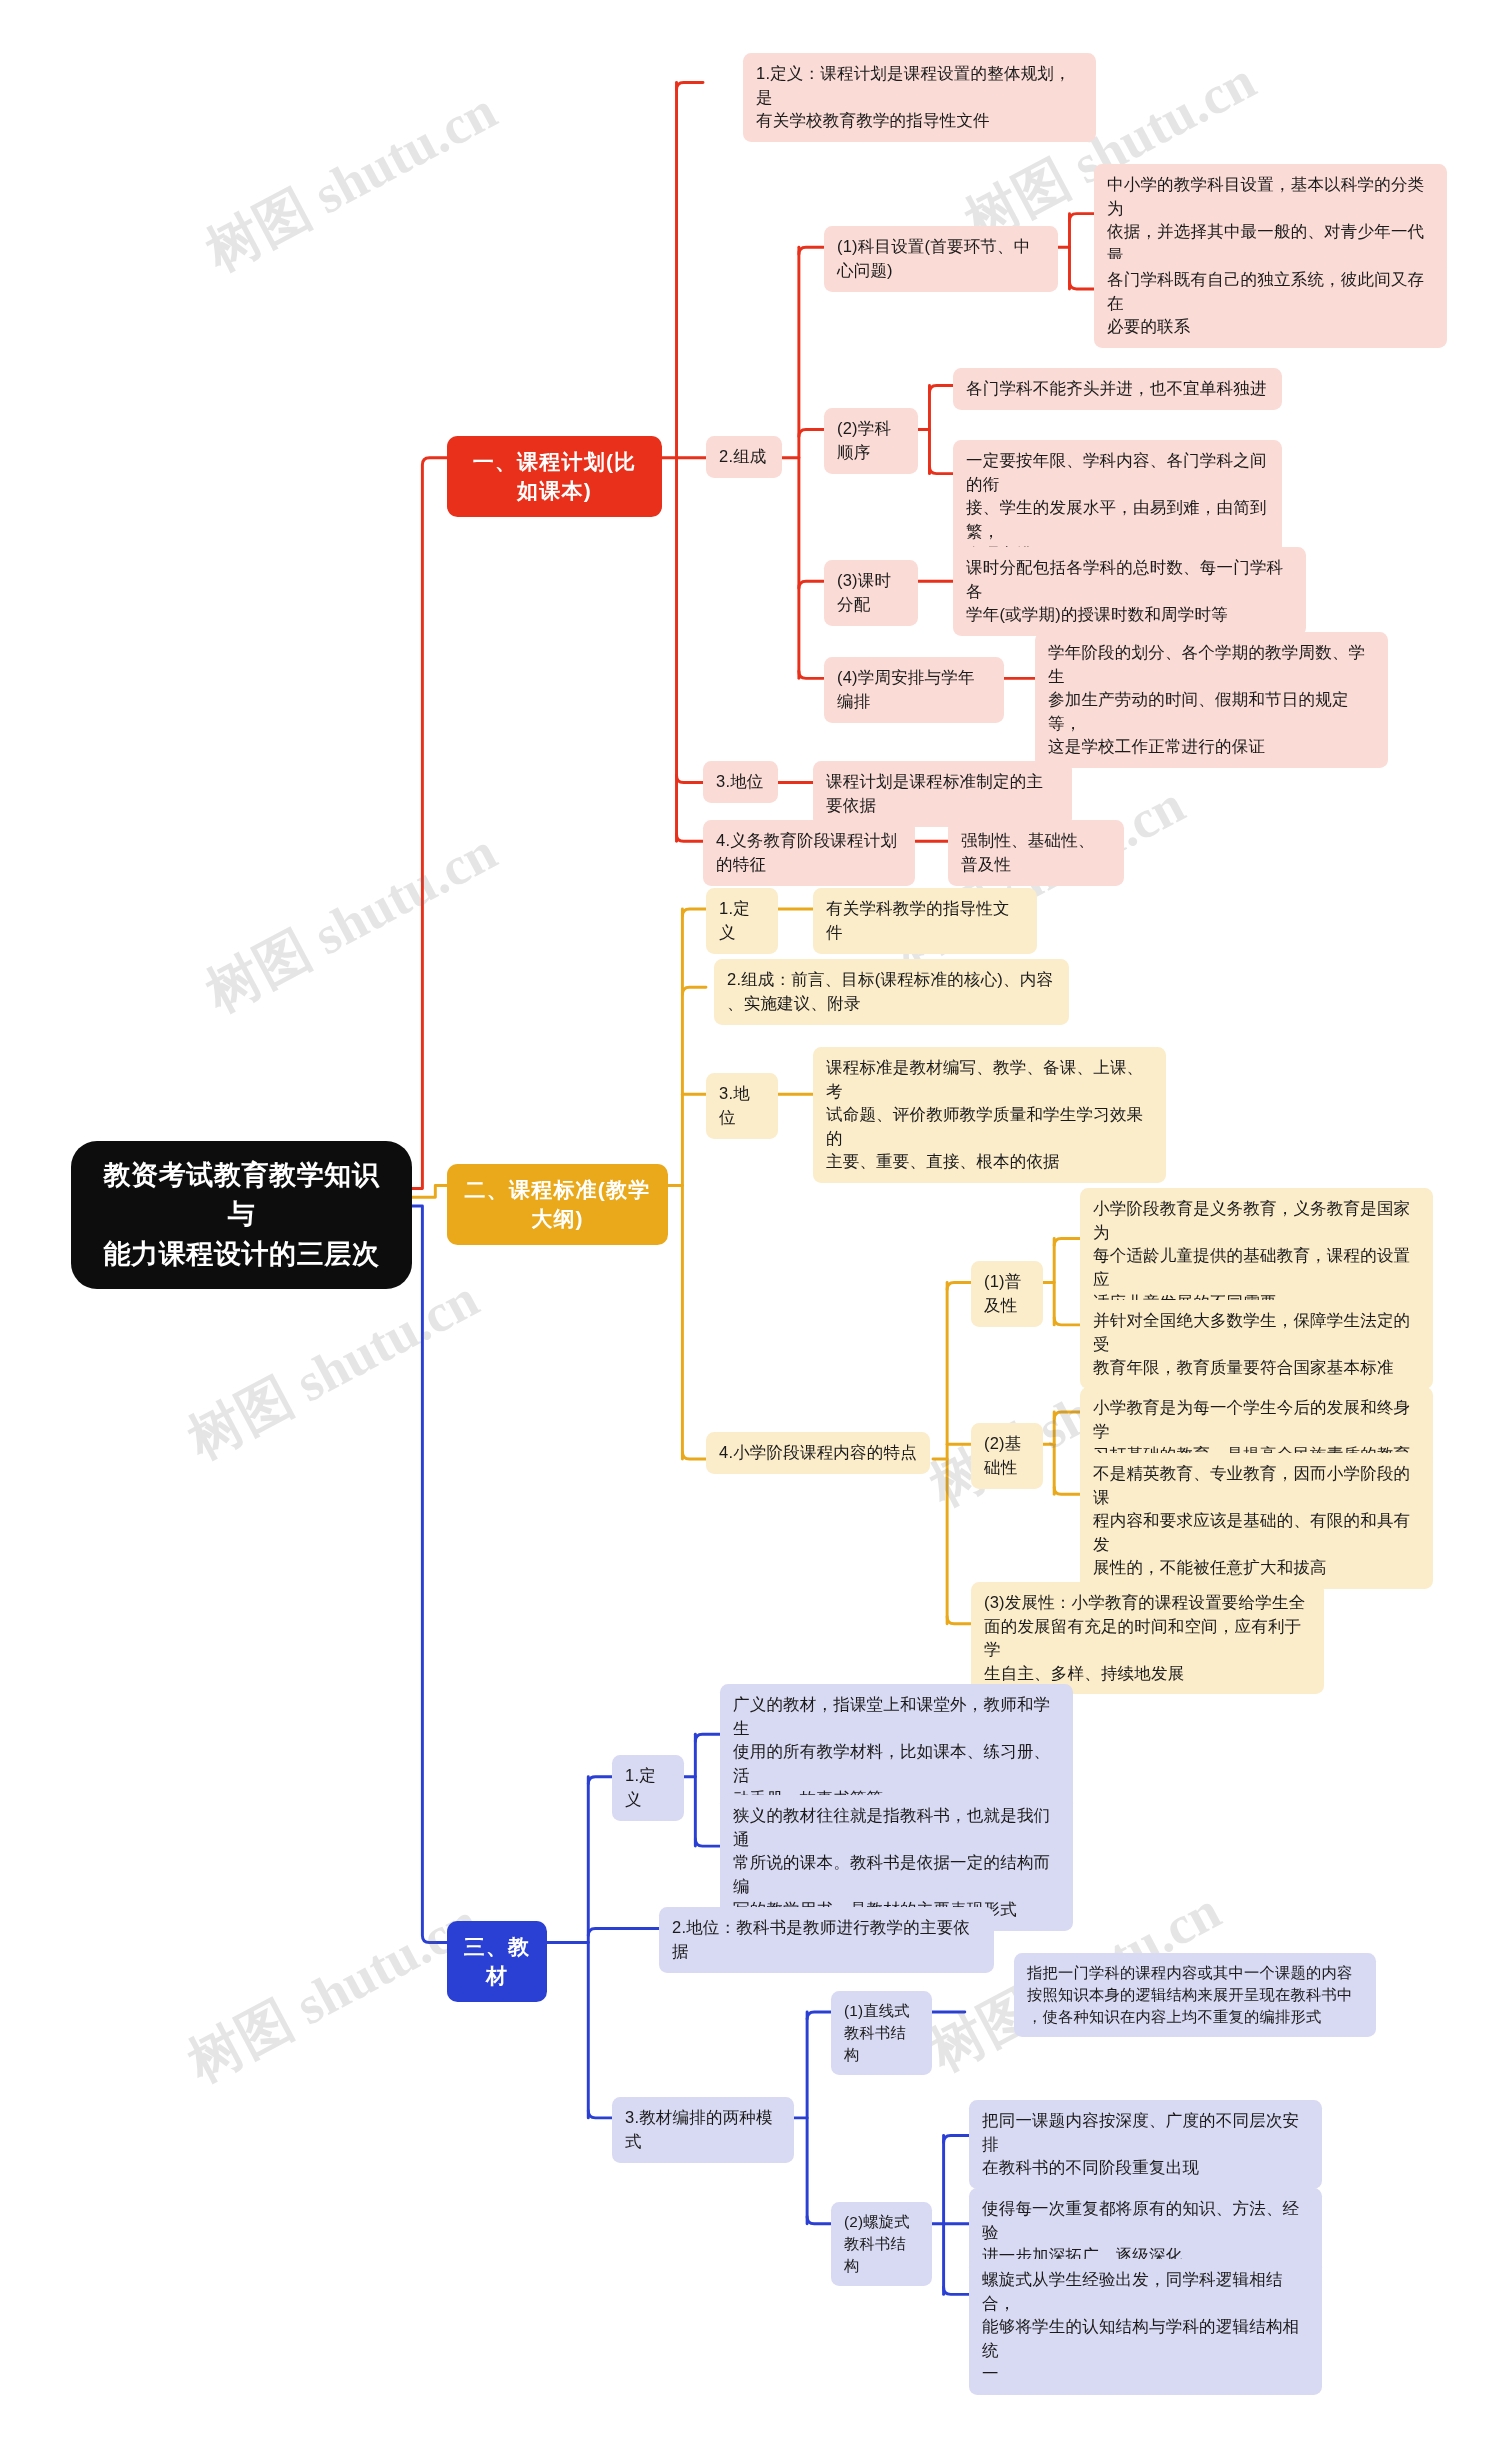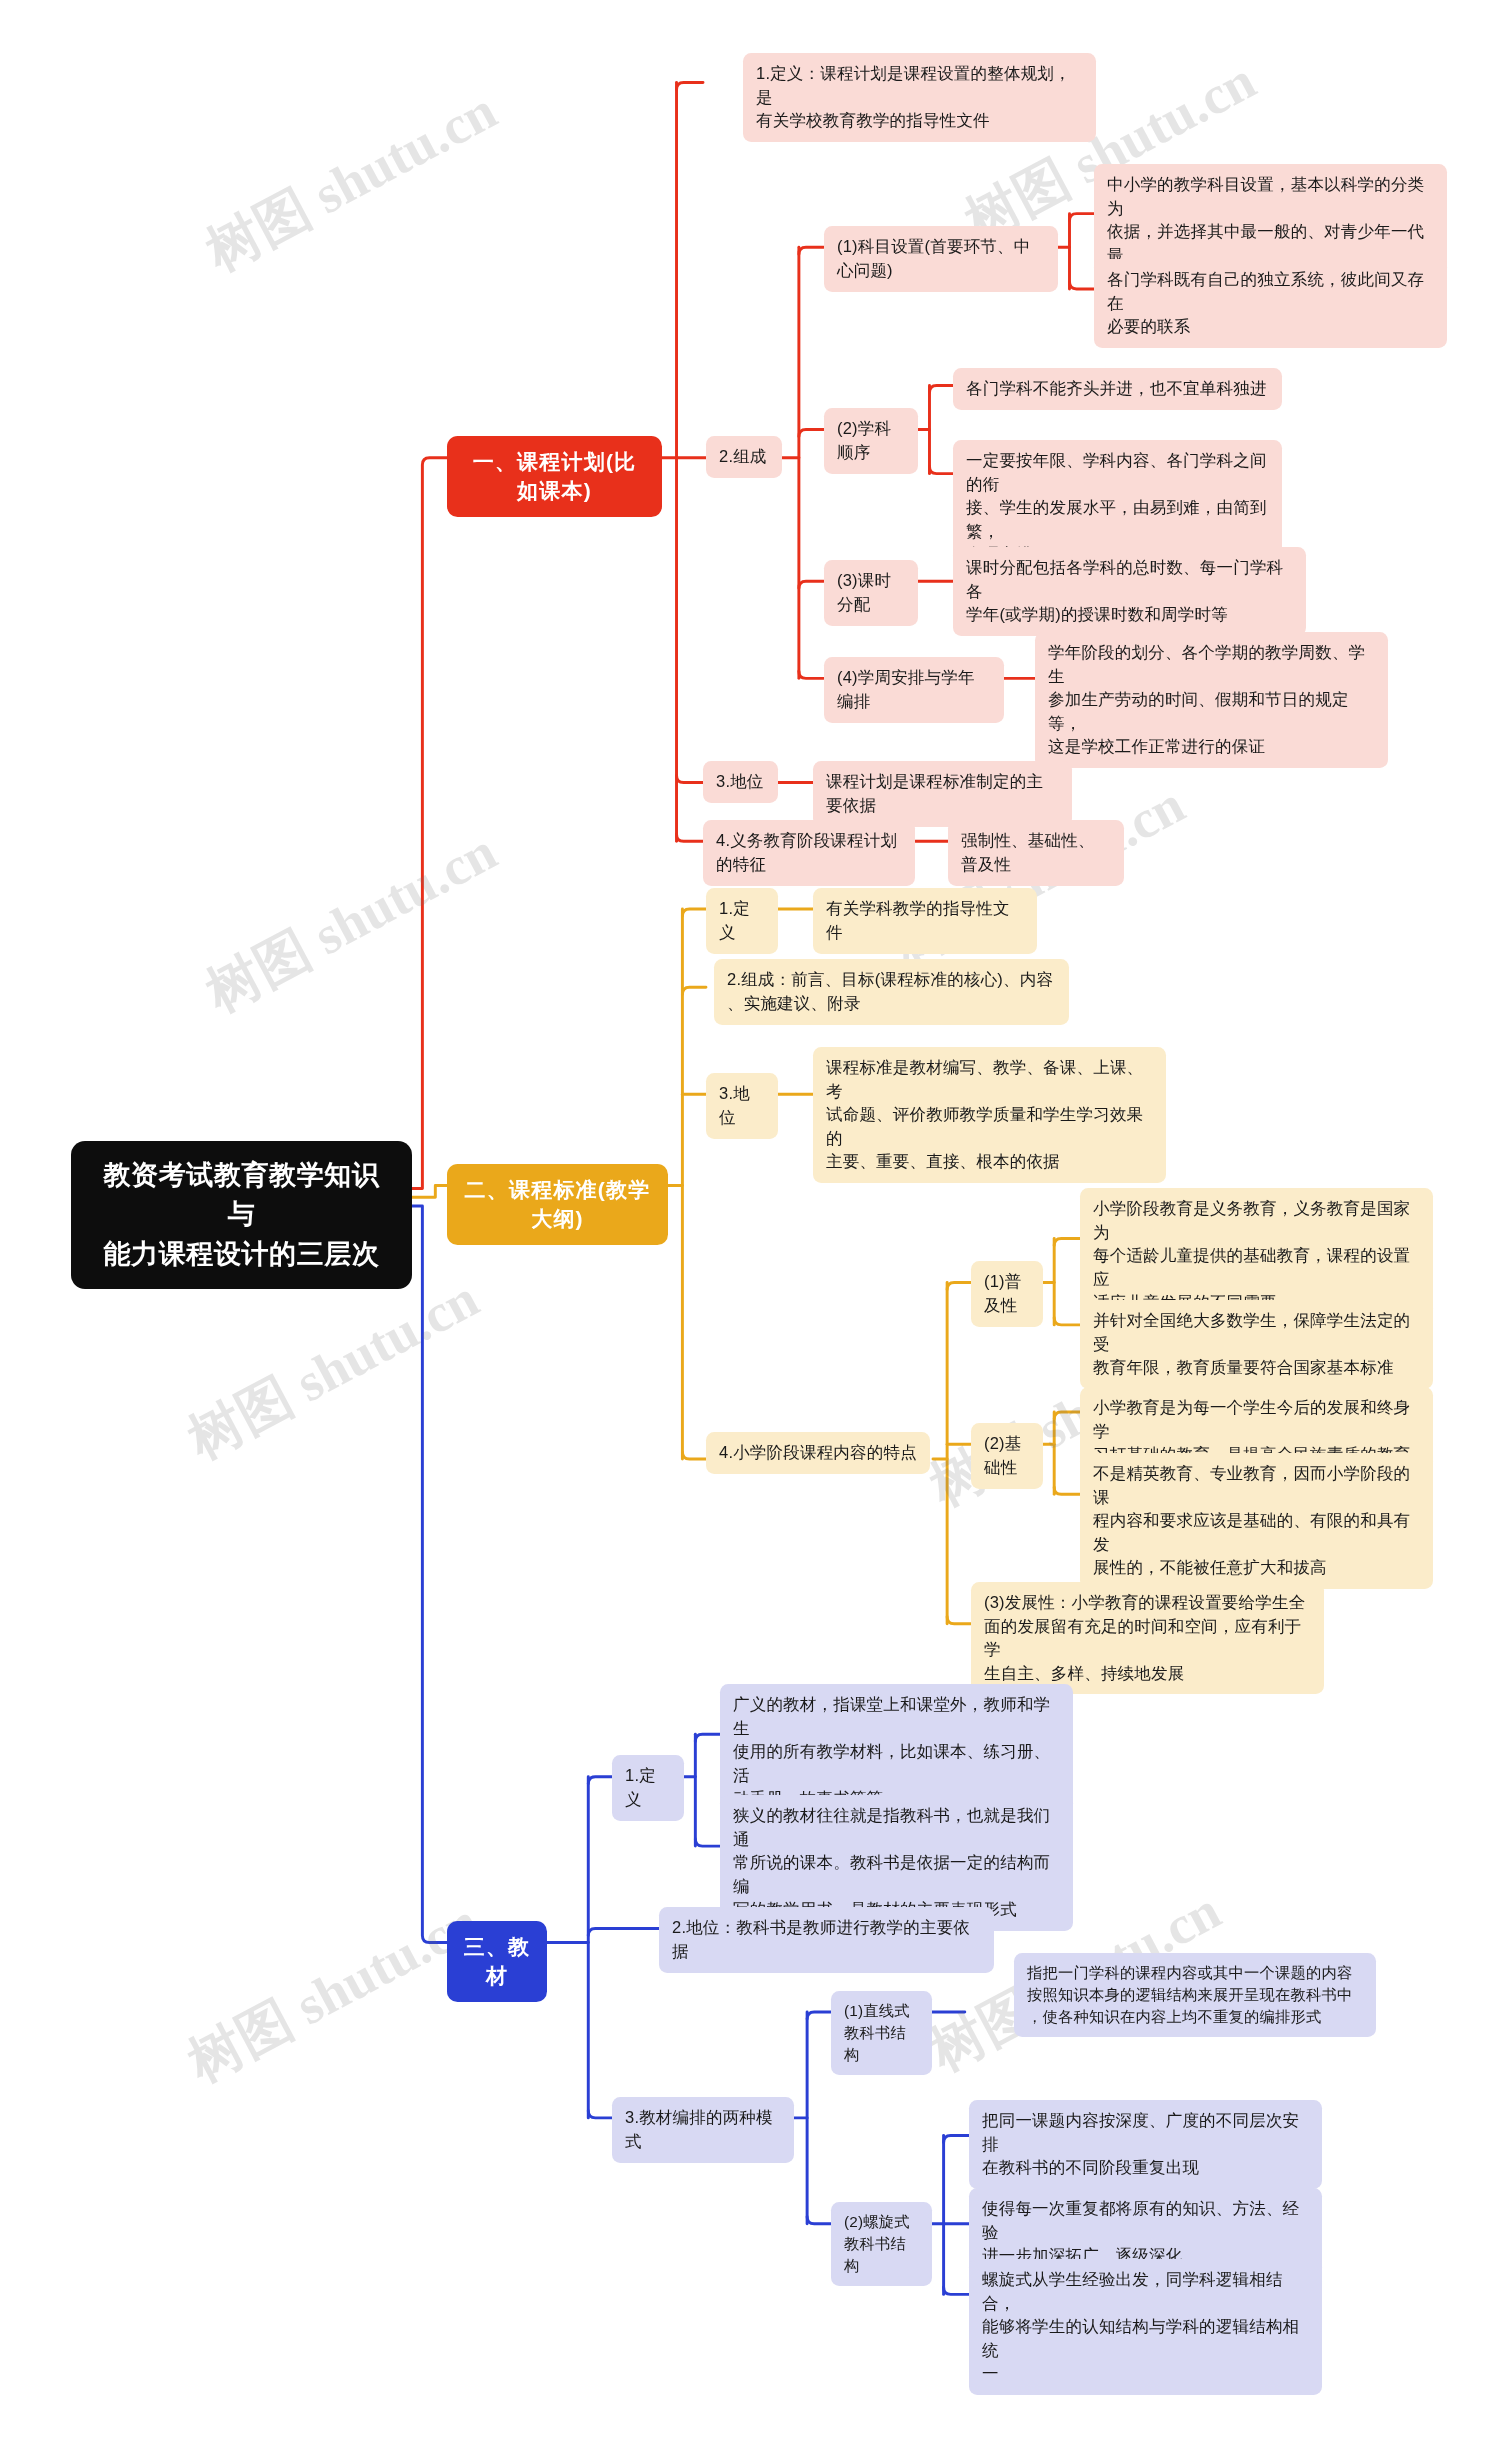--- a/index.html
+++ b/index.html
@@ -26,21 +26,21 @@
     word-break: break-all;
   }
 
   
   .root {
     background: #0d0d0d;
     color: #ffffff;
     font-size: 27px;
     font-weight: 700;
     line-height: 1.45;
-    border-radius: 14px;
+    border-radius: 26px;
     padding: 15.3px 19px;
     text-align: center;
     letter-spacing: 0.6px;
   }
 
   
   .lvl1 {
     font-size: 21px;
     font-weight: 700;
     color: #ffffff;

